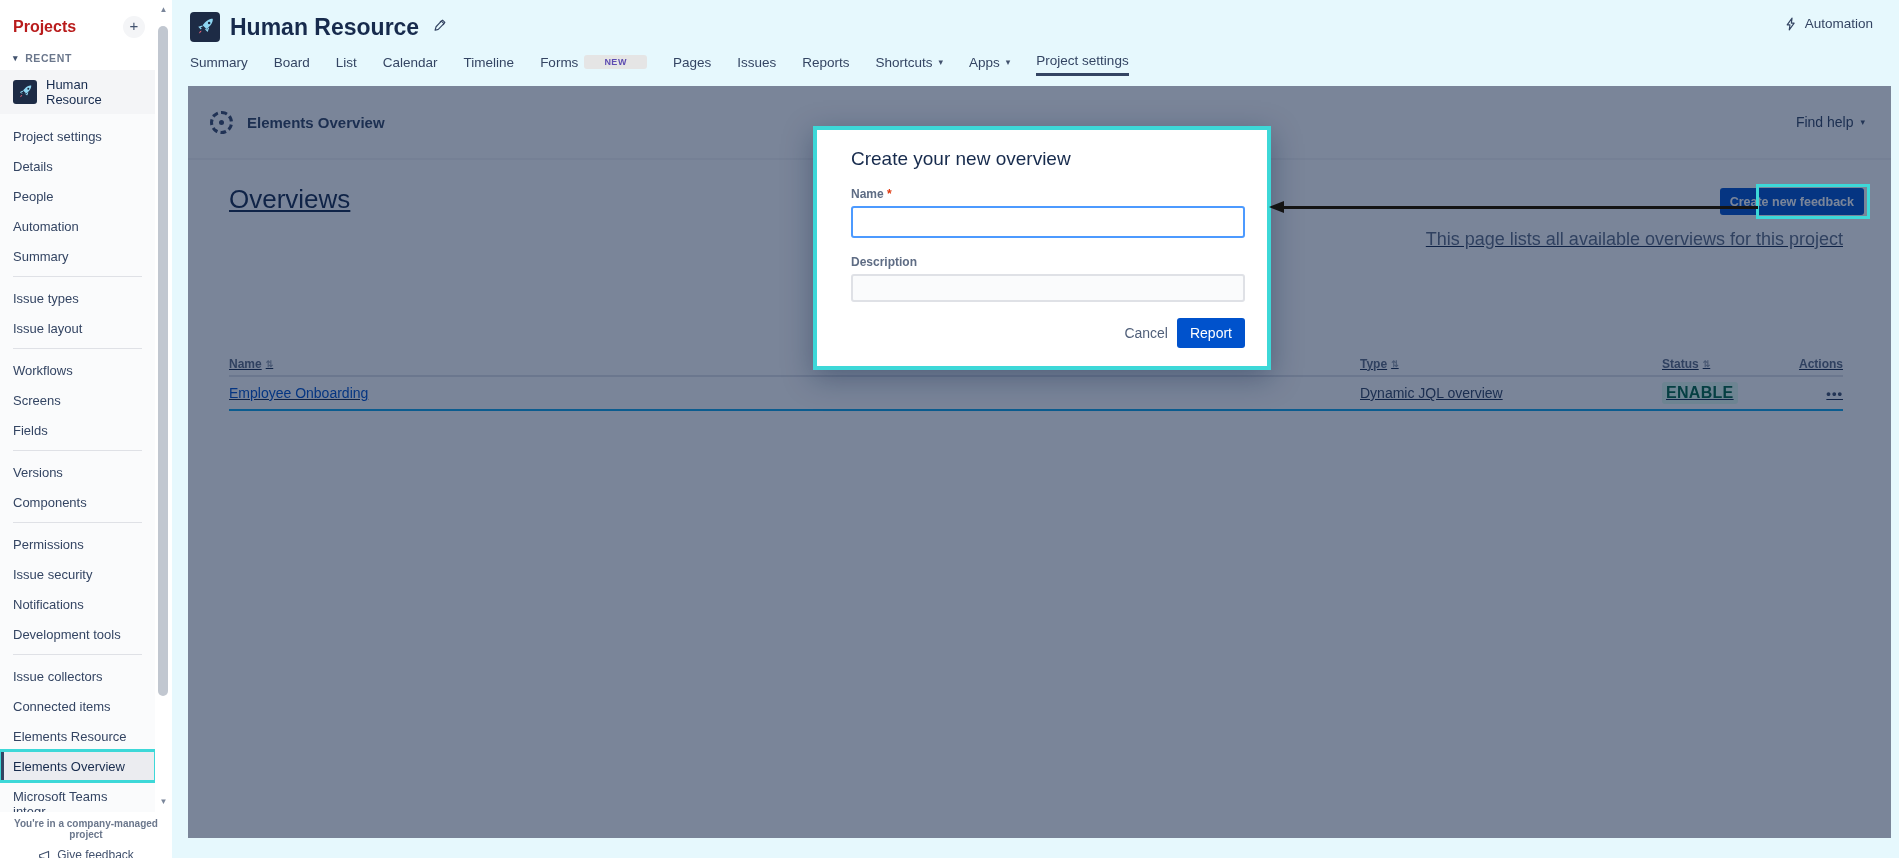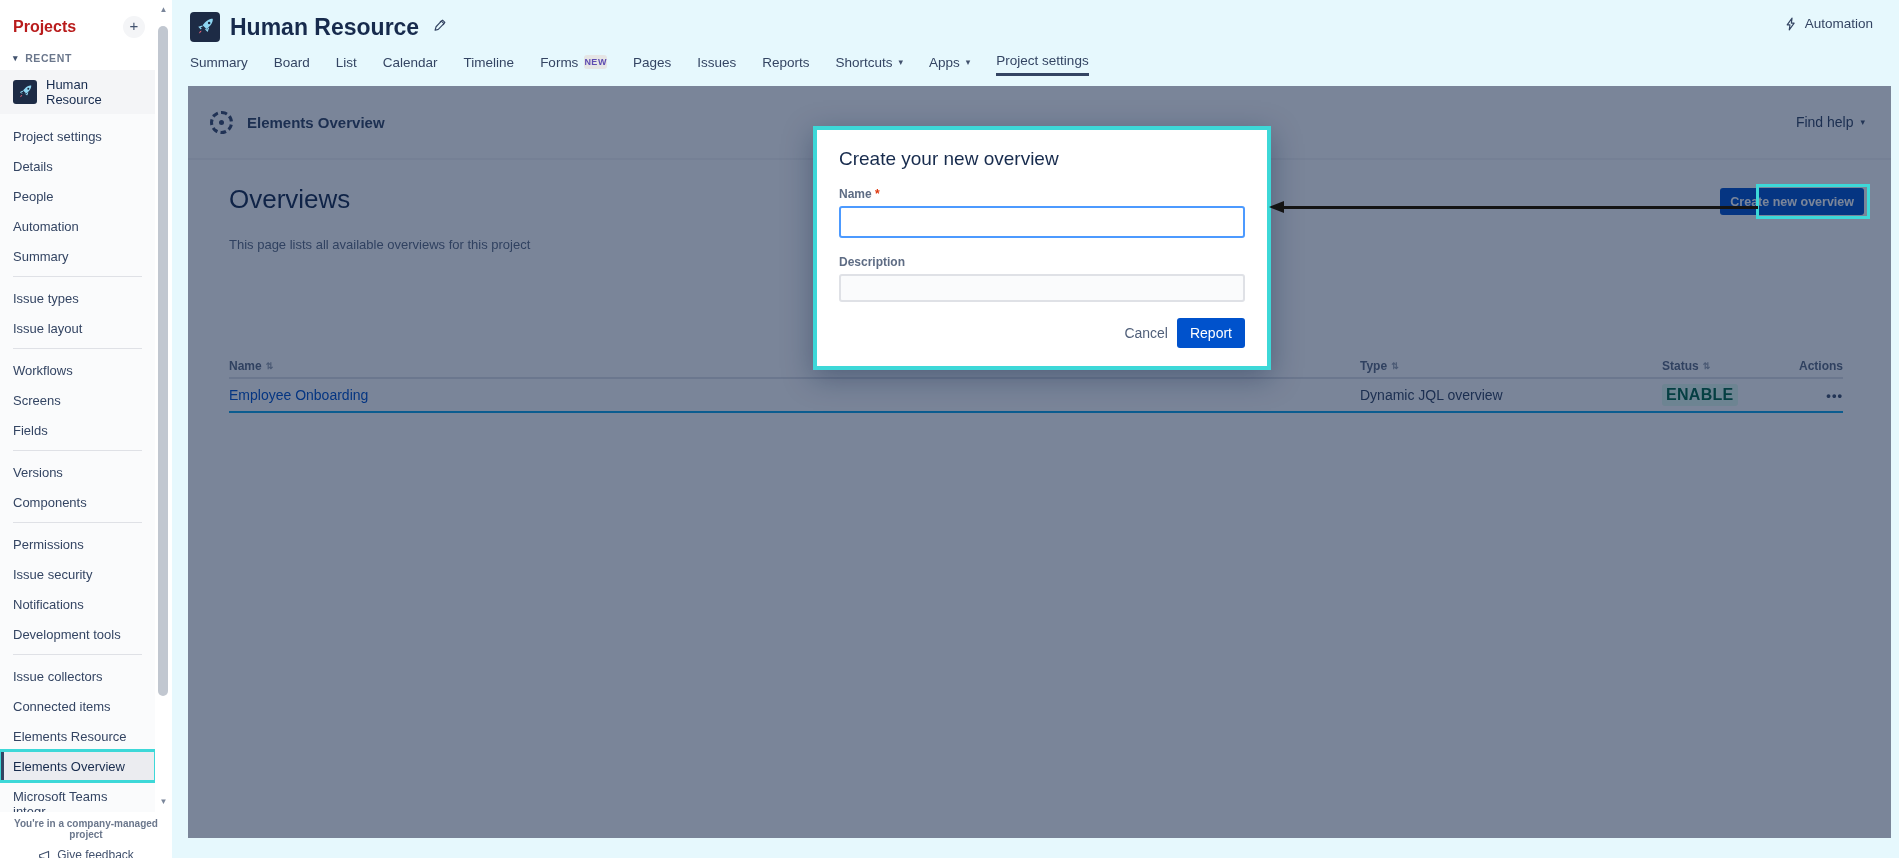--- a/index.html
+++ b/index.html
@@ -44,35 +44,35 @@
   .topbar { position:absolute; left:172px; top:0; width:1727px; height:86px; padding:12px 0 0 18px; }
   .title-row { display:flex; align-items:center; gap:10px; }
   .avatar-lg { width:30px; height:30px; border-radius:4px; background:#1d2b45;
                display:flex; align-items:center; justify-content:center; }
   .project-h1 { font-size:23px; font-weight:bold; color:#172b4d; }
   .pen { margin-left:4px; cursor:pointer; }
   .tabs { display:flex; align-items:center; gap:26px; margin-top:11px; font-size:13.5px; color:#344563; }
   .tab { display:inline-flex; align-items:center; gap:6px; padding-bottom:5px; cursor:pointer; white-space:nowrap; }
   .tab.active { border-bottom:3px solid #344563; font-weight:normal; }
   .badge-new { font-size:9px; font-weight:bold; letter-spacing:.5px; color:#5e4db2; background:#e5e5e5;
-               padding:2px 0; border-radius:3px; }
+               padding:2px 20px; border-radius:3px; }
   .automation { position:absolute; right:26px; top:16px; display:flex; align-items:center; gap:7px;
                 font-size:13.5px; color:#344563; cursor:pointer; }
 
   
   .appframe { position:absolute; left:188px; top:86px; width:1703px; height:752px; background:#fff; overflow:hidden; }
   .banner { height:74px; display:flex; align-items:center; padding:0 26px 0 22px; border-bottom:2px solid #f4f5f7; }
   .ring-icon { width:23px; height:23px; border:3px dashed #3b4a6b; border-radius:50%; position:relative; flex:0 0 auto; }
   .ring-icon::after { content:""; position:absolute; left:6px; top:6px; width:5px; height:5px; border-radius:50%; background:#3b4a6b; }
   .banner-title { margin-left:14px; font-size:15px; font-weight:bold; color:#344563; }
   .find-help { margin-left:auto; display:flex; align-items:center; gap:7px; font-size:14px; color:#344563; cursor:pointer; }
 
-  .app-content { position:relative; padding:24px 48px 0 41px; }
+  .app-content { position:relative; padding:24px 48px 0 41px;text-decoration:underline; }
   .page-title { font-size:26px; font-weight:500; color:#172b4d; }
-  .page-subtitle { margin-top:22px; font-size:13px; color:#5e6c84; }
+  .page-subtitle { margin-top:14px; font-size:18px; color:#5e6c84;text-align:right; }
   .create-btn { position:absolute; top:28px; right:27px; height:27px; padding:0 10px; background:#0052cc; color:#fff;
                 border:none; border-radius:3px; font-size:12.5px; font-weight:bold; font-family:inherit; cursor:pointer; }
   .section-row { display:flex; align-items:center; gap:11px; margin-top:70px;justify-content:center; }
   .quarter-icon { width:11px; height:11px; background:#344563; clip-path:polygon(0 0,100% 0,0 100%); border-radius:2px; }
   .section-title { font-size:16px; font-weight:bold; color:#172b4d; }
 
   .table { margin-top:14px; width:1614px; }
   .trow { display:grid; grid-template-columns:1131px 302px 181px; align-items:center; }
   .thead { height:25px; border-bottom:2px solid #dfe1e6; font-size:12px; font-weight:bold; color:#5e6c84; }
   .th { display:flex; align-items:center; gap:4px; }
@@ -82,21 +82,21 @@
   .link { color:#0052cc; cursor:pointer; }
   .lozenge { font-size:16px; font-weight:bold; letter-spacing:.3px; color:#006644; background:#e3fcef;
              padding:2px 4px; border-radius:3px; }
   .dots { color:#42526e; font-weight:bold; letter-spacing:1px; cursor:pointer; font-size:13px; }
 
   .overlay { position:absolute; left:0; top:0; width:1703px; height:752px; background:rgba(9,30,66,0.54); z-index:10; }
 
   
   .modal-wrap { position:absolute; left:813px; top:126px; width:458px; z-index:30;
                 border:4px solid #3dd8d8; background:#fff; box-shadow:0 8px 28px rgba(9,30,66,.35); }
-  .modal { padding:18px 22px 18px 22px; }
+  .modal { padding:18px 22px 18px 22px;margin-left:12px; }
   .modal-title { font-size:19px; font-weight:500; color:#172b4d; }
   .field-label { margin-top:17px; font-size:12px; font-weight:bold; color:#5e6c84; }
   .req { color:#de350b; }
   .input { display:block; width:100%; border-radius:3px; font-family:inherit; font-size:14px; color:#172b4d;
            padding:0 8px; margin-top:5px; outline:none; }
   .input-name { height:32px; border:2px solid #4c9aff; background:#fff; }
   .input-desc { height:28px; border:2px solid #dfe1e6; background:#fafbfc; }
   .modal-footer { display:flex; justify-content:flex-end; align-items:center; gap:9px; margin-top:16px; }
   .cancel-link { font-size:14px; color:#505f79; background:none; border:none; font-family:inherit; cursor:pointer; }
   .create-primary { background:#0052cc; color:#fff; border:none; border-radius:3px; padding:7px 13px;
@@ -252,21 +252,21 @@
     <span class="banner-title">Elements Overview</span>
     <span class="find-help">
       <span>Find help</span>
       <span class="chev">▾</span>
     </span>
   </div>
 
   <div class="app-content">
     <div class="page-title">Overviews</div>
     <div class="page-subtitle">This page lists all available overviews for this project</div>
-    <button class="create-btn">Create new overview</button>
+    <button class="create-btn">Create new feedback</button>
 
     <div class="section-row">
       <span class="quarter-icon"></span>
       <span class="section-title">Enabled overviews</span>
     </div>
 
     <div class="table">
       <div class="trow thead">
         <span class="th">
           <span>Name</span>

